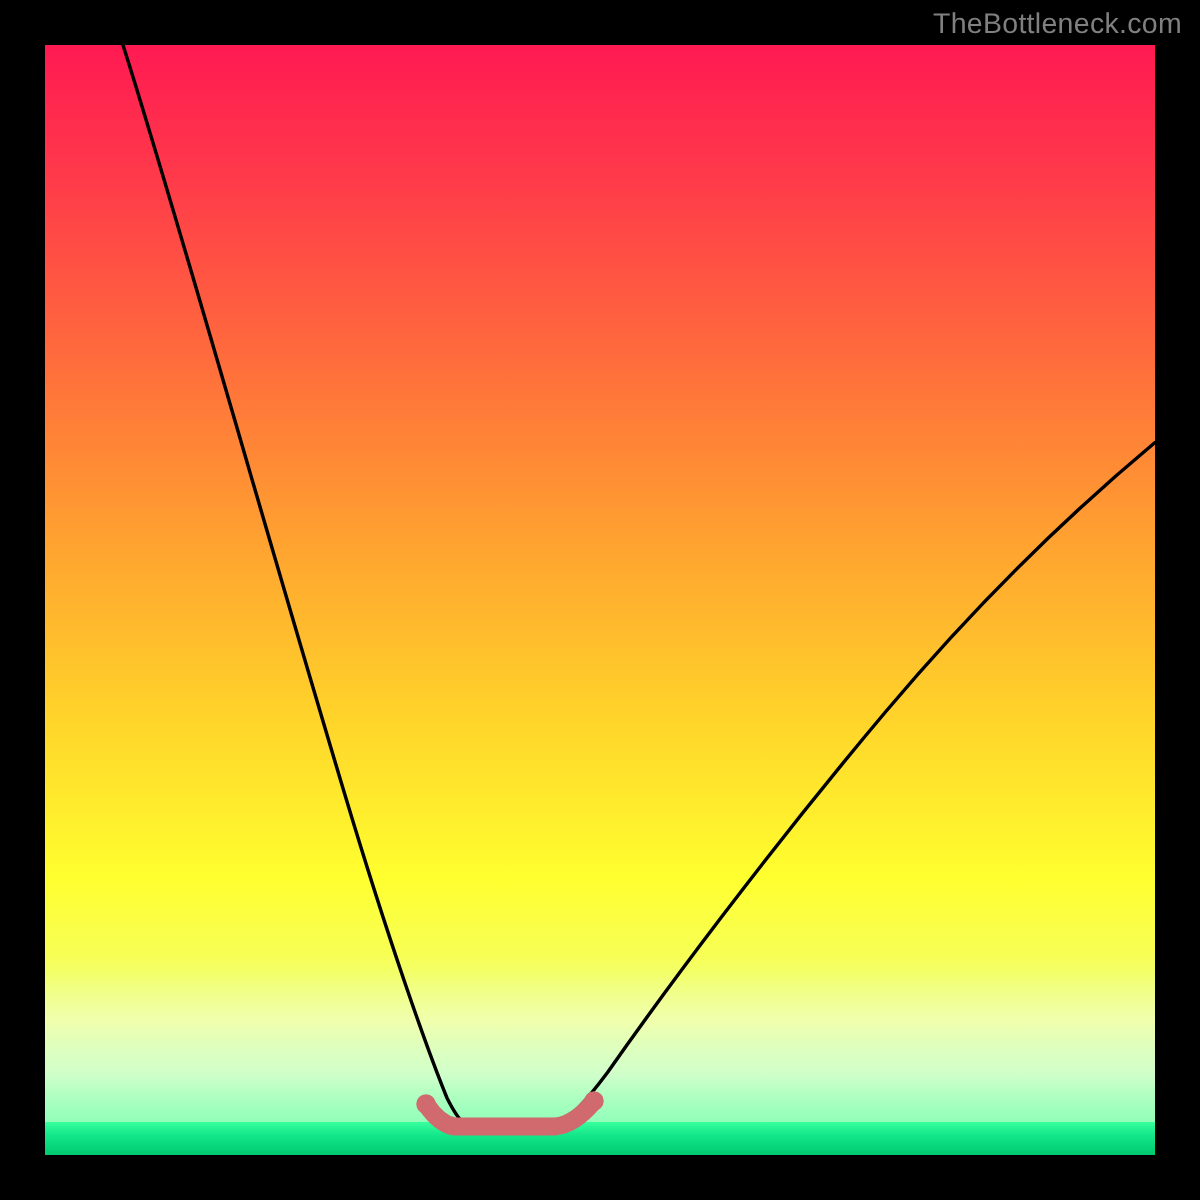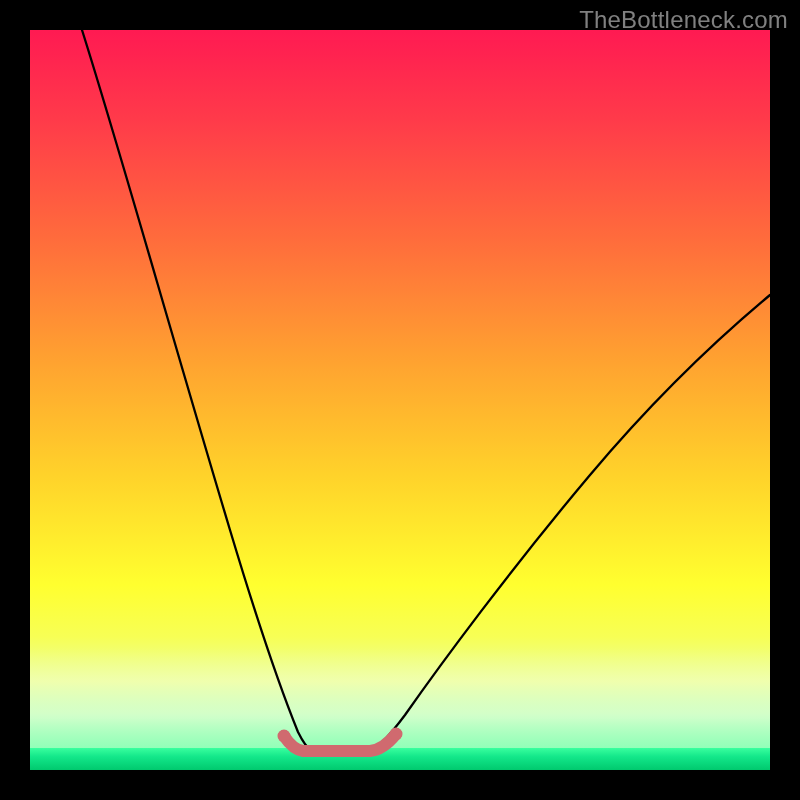--- a/index.html
+++ b/index.html
@@ -71,21 +71,21 @@
     top: 0;
     width: 740px;
     height: 740px;
     overflow: visible;
   }
   .watermark {
     position: absolute;
     top: 6px;
     right: 12px;
     color: #808080;
-    font-size: 24px;
+    font-size: 19px;
     letter-spacing: 0.2px;
     font-weight: 400;
   }
 </style>
 </head>
 <body>
 
 <div class="frame">
 
   <div class="plot-area">

